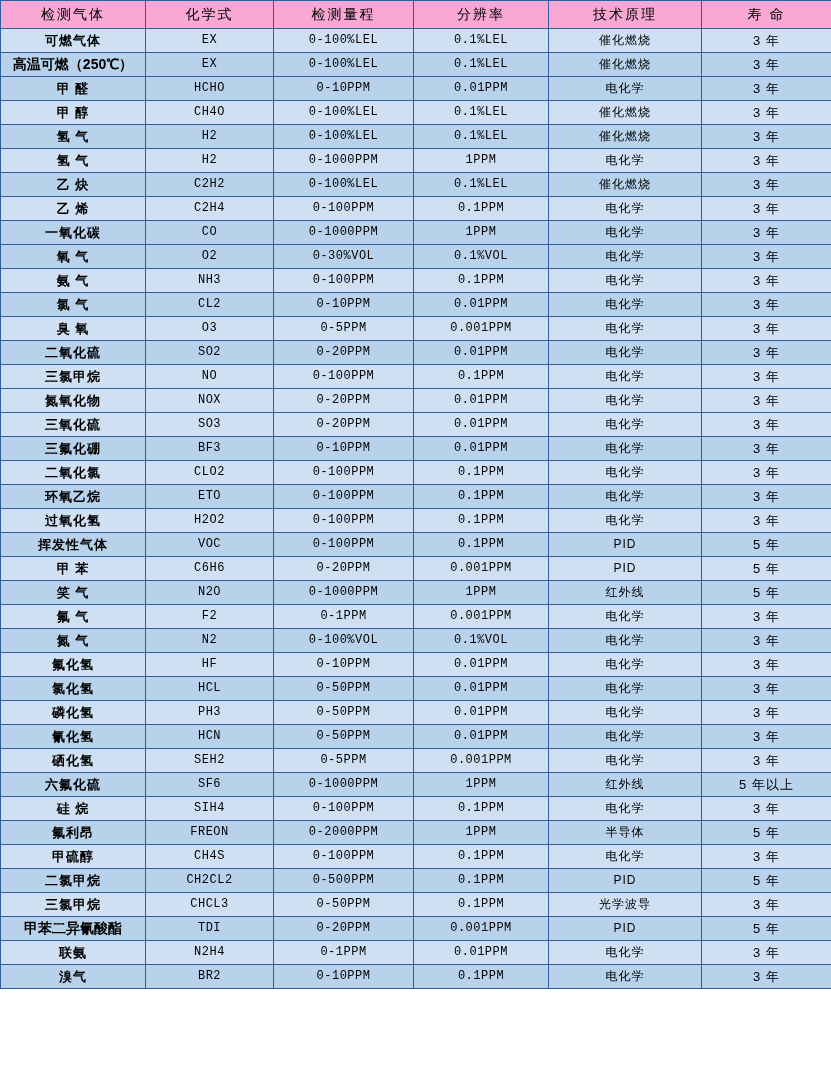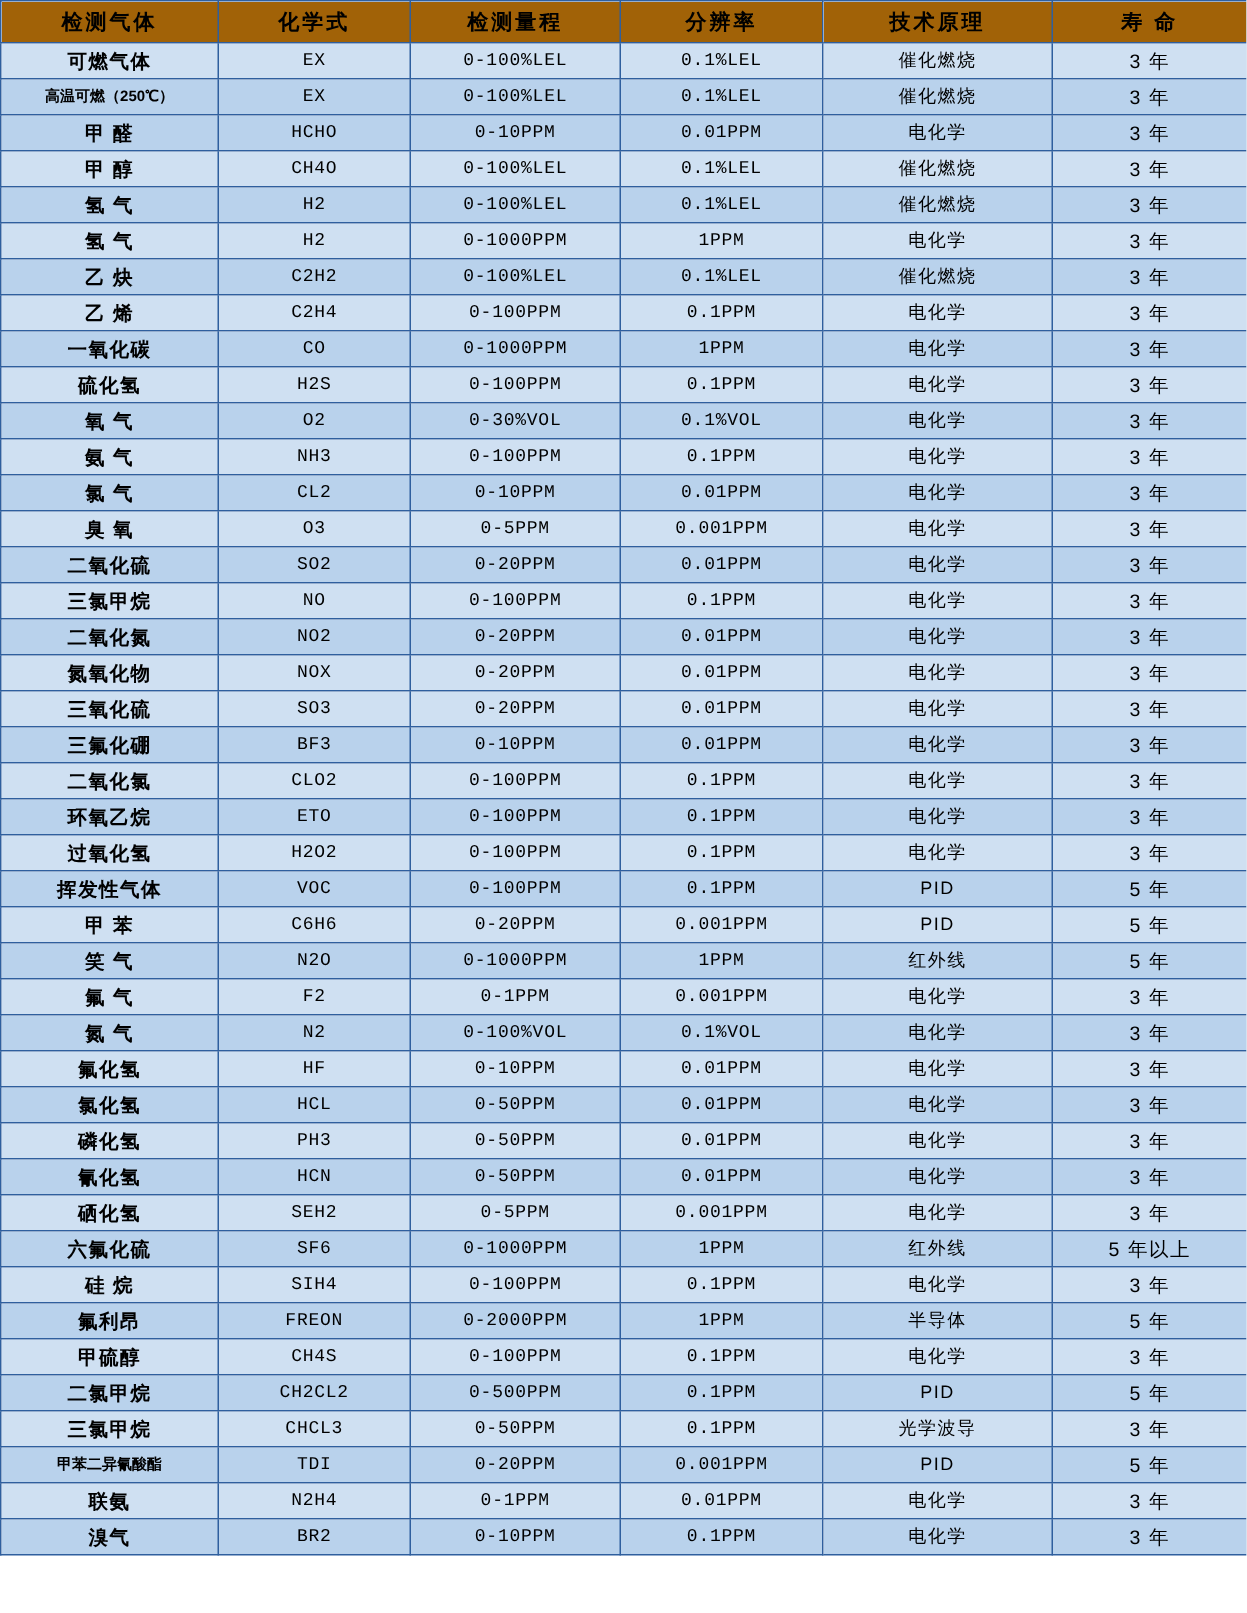--- a/index.html
+++ b/index.html
@@ -36,22 +36,22 @@
     border: 1px solid #2f5f9e;
     text-align: center;
     vertical-align: middle;
     padding: 0;
     height: 23px;
     line-height: 23px;
     white-space: nowrap;
     overflow: hidden;
   }
   table.gas-table thead th {
-    background: #a16207;
-    font-weight: bold;
+    background: #f9a8d4;
+    font-weight: normal;
     font-size: 14px;
     height: 27px;
     line-height: 27px;
     letter-spacing: 2px;
   }
   table.gas-table tbody tr.odd td {
     background: #cfe0f2;
   }
   table.gas-table tbody tr.even td {
     background: #b9d2ec;
@@ -70,21 +70,21 @@
   }
   td.tech-cell {
     font-size: 12px;
     letter-spacing: 1px;
   }
   td.life-cell {
     font-size: 13px;
     letter-spacing: 1px;
   }
   td.name-cell.narrow {
-    font-size: 10px;
+    font-size: 14px;
     letter-spacing: 0;
   }
 </style>
 </head>
 <body>
 
 <div class="sheet">
   <table class="gas-table">
     <colgroup>
       <col class="c0">
@@ -170,28 +170,20 @@
           <td class="life-cell">3 年</td>
         </tr>
         <tr class="even">
           <td class="name-cell">一氧化碳</td>
           <td class="formula-cell">CO</td>
           <td class="range-cell">0-1000PPM</td>
           <td class="res-cell">1PPM</td>
           <td class="tech-cell">电化学</td>
           <td class="life-cell">3 年</td>
         </tr>
-        <tr class="odd">
-          <td class="name-cell">硫化氢</td>
-          <td class="formula-cell">H2S</td>
-          <td class="range-cell">0-100PPM</td>
-          <td class="res-cell">0.1PPM</td>
-          <td class="tech-cell">电化学</td>
-          <td class="life-cell">3 年</td>
-        </tr>
         <tr class="even">
           <td class="name-cell">氧 气</td>
           <td class="formula-cell">O2</td>
           <td class="range-cell">0-30%VOL</td>
           <td class="res-cell">0.1%VOL</td>
           <td class="tech-cell">电化学</td>
           <td class="life-cell">3 年</td>
         </tr>
         <tr class="odd">
           <td class="name-cell">氨 气</td>
@@ -223,28 +215,20 @@
           <td class="range-cell">0-20PPM</td>
           <td class="res-cell">0.01PPM</td>
           <td class="tech-cell">电化学</td>
           <td class="life-cell">3 年</td>
         </tr>
         <tr class="odd">
           <td class="name-cell">三氯甲烷</td>
           <td class="formula-cell">NO</td>
           <td class="range-cell">0-100PPM</td>
           <td class="res-cell">0.1PPM</td>
-          <td class="tech-cell">电化学</td>
-          <td class="life-cell">3 年</td>
-        </tr>
-        <tr class="even">
-          <td class="name-cell">二氧化氮</td>
-          <td class="formula-cell">NO2</td>
-          <td class="range-cell">0-20PPM</td>
-          <td class="res-cell">0.01PPM</td>
           <td class="tech-cell">电化学</td>
           <td class="life-cell">3 年</td>
         </tr>
         <tr class="odd">
           <td class="name-cell">氮氧化物</td>
           <td class="formula-cell">NOX</td>
           <td class="range-cell">0-20PPM</td>
           <td class="res-cell">0.01PPM</td>
           <td class="tech-cell">电化学</td>
           <td class="life-cell">3 年</td>

